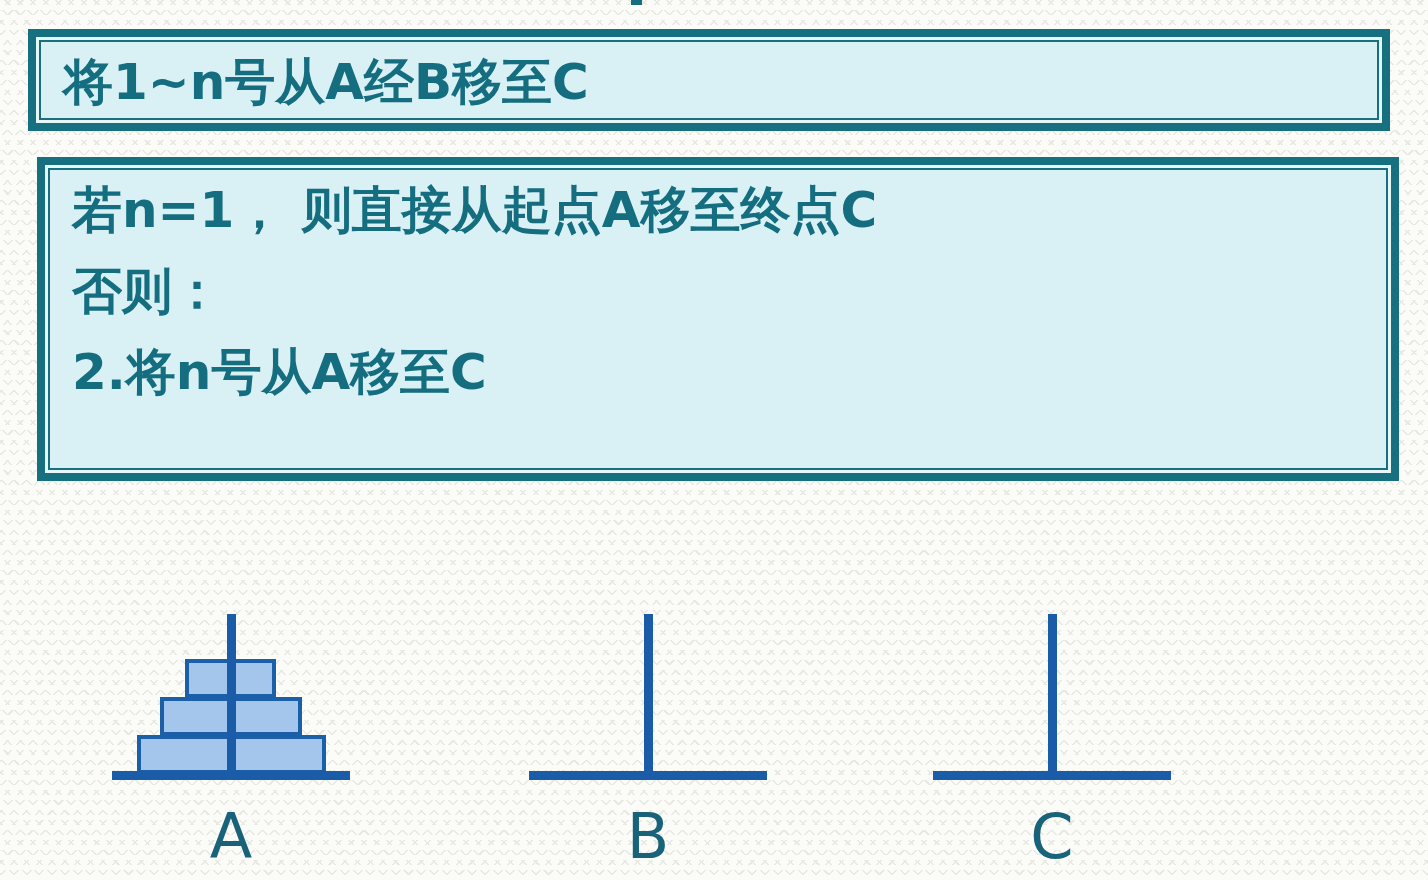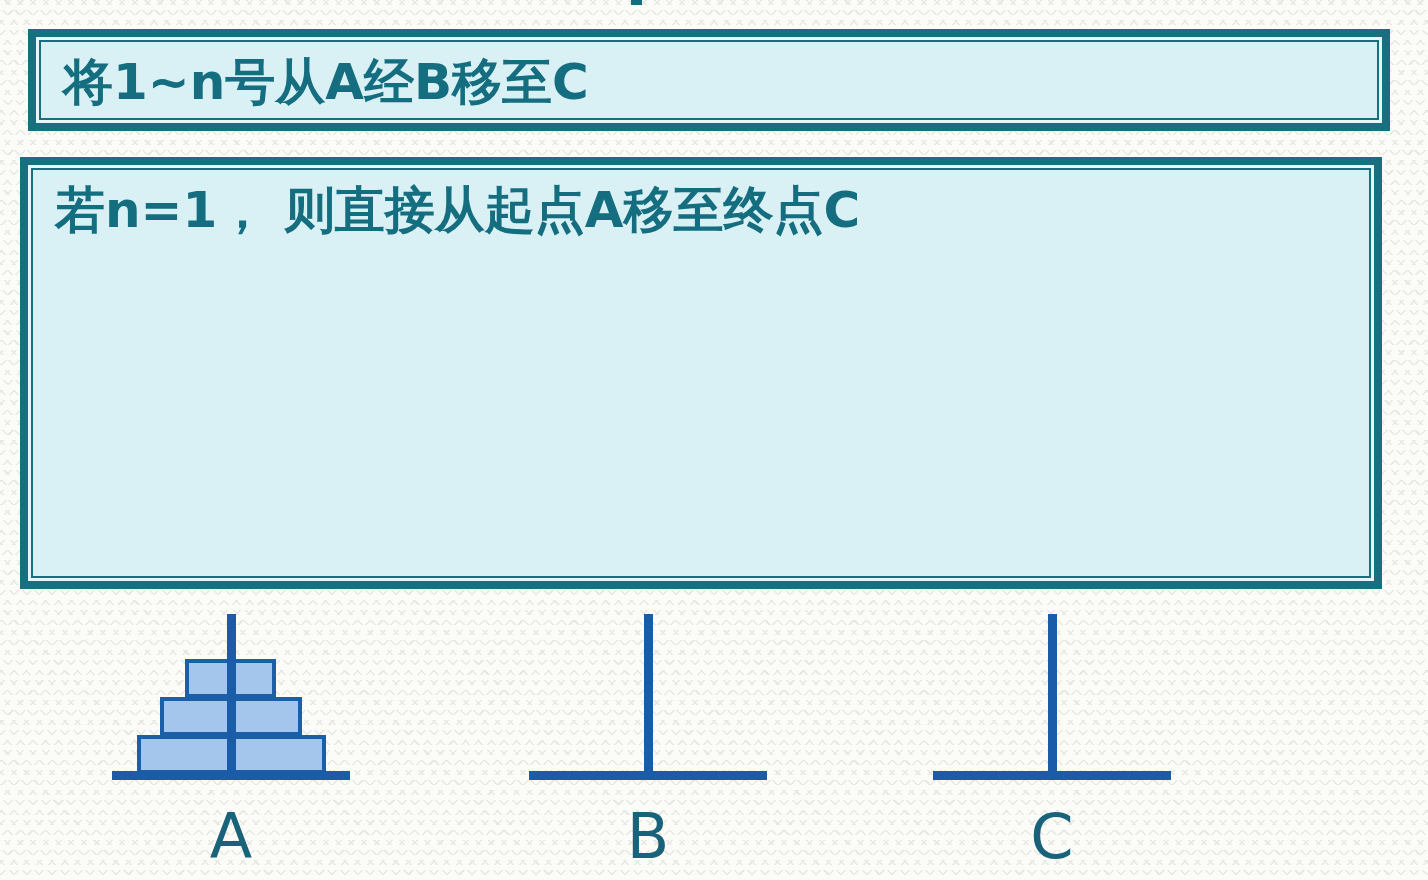--- a/index.html
+++ b/index.html
@@ -41,21 +41,21 @@
     padding-left: 22px;
   }
   .box-text {
     color: #156d80;
     font-weight: bold;
     font-size: 50px;
     line-height: 81px;
     white-space: nowrap;
   }
   .instruction-box  { left: 28px; top: 29px;  width: 1362px; height: 102px; }
-  .recursion-box    { left: 20px; top: 157px; width: 1362px; height: 432px; }
+  .recursion-box    { left: 37px; top: 157px; width: 1362px; height: 324px; }
 
   
   .pole {
     position: absolute; width: 9px; height: 159px; top: 614px;
     background: #1a5ca7; z-index: 3;
   }
   .base {
     position: absolute; height: 9px; width: 238px; top: 771px;
     background: #1a5ca7; z-index: 4;
   }
@@ -84,20 +84,22 @@
 
   <div class="box-outer instruction-box">
     <div class="box-inner">
       <div class="box-text">将1~n号从A经B移至C</div>
     </div>
   </div>
 
   <div class="box-outer recursion-box">
     <div class="box-inner">
       <div class="box-text">若n=1， 则直接从起点A移至终点C</div>
+      <div class="box-text">否则：</div>
+      <div class="box-text">2.将n号从A移至C</div>
     </div>
   </div>
 
   <div class="disk" style="left:185px; top:659px; width:91px;"></div>
   <div class="disk" style="left:160px; top:697px; width:142px;"></div>
   <div class="disk" style="left:137px; top:735px; width:189px;"></div>
   <div class="pole" style="left:227px;"></div>
   <div class="base" style="left:112px;"></div>
   <div class="peg-label" style="left:112px;">A</div>
 

